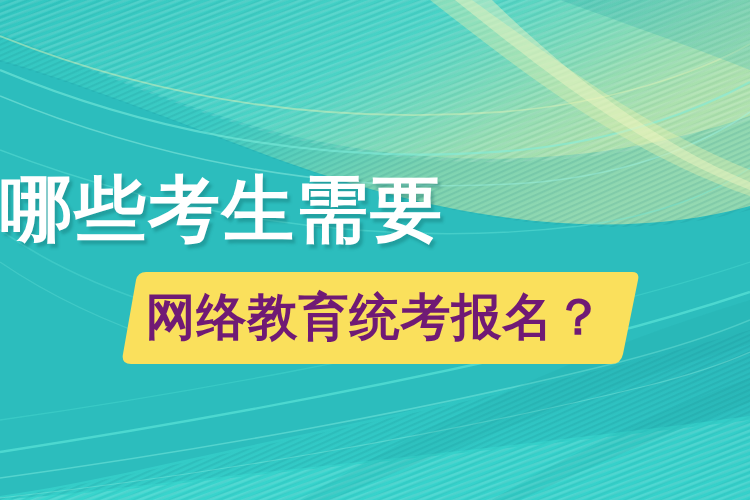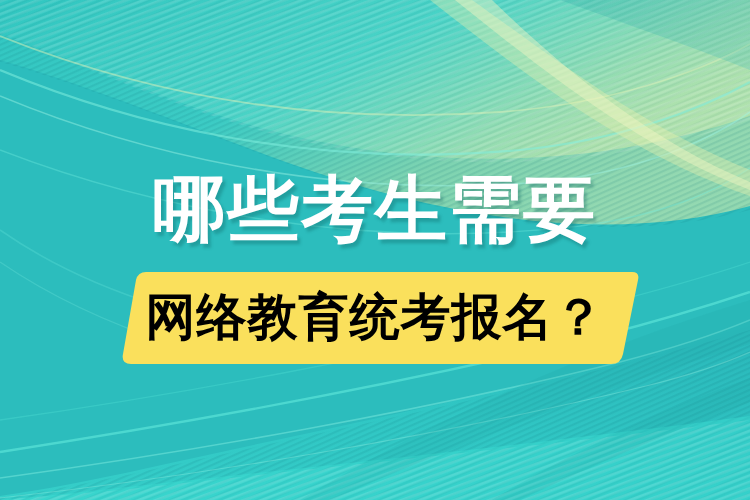--- a/index.html
+++ b/index.html
@@ -20,21 +20,21 @@
     left: 0; top: 0;
     width: 750px;
     height: 500px;
     pointer-events: none;
   }
   #headline {
     position: absolute;
     left: 0;
     top: 166px;
     width: 750px;
-    text-align: center;
+    text-align: left;
     font-size: 72px;
     font-weight: bold;
     line-height: 86px;
     color: #ffffff;
     letter-spacing: 2px;
     white-space: nowrap;
     text-shadow: 3px 4px 3px rgba(10,90,90,0.30);
     font-family: "DejaVu Sans", "Liberation Sans", sans-serif;
   }
   #subbanner-wrap {
@@ -52,21 +52,21 @@
   }
   #subhead {
     position: absolute;
     left: 0;
     top: 16px;
     width: 750px;
     text-align: center;
     font-size: 50px;
     font-weight: bold;
     line-height: 62px;
-    color: #000000;
+    color: #701a75;
     letter-spacing: 1px;
     white-space: nowrap;
     font-family: "DejaVu Sans", "Liberation Sans", sans-serif;
   }
 </style>
 </head>
 <body>
 
 <div id="banner-root">
 

